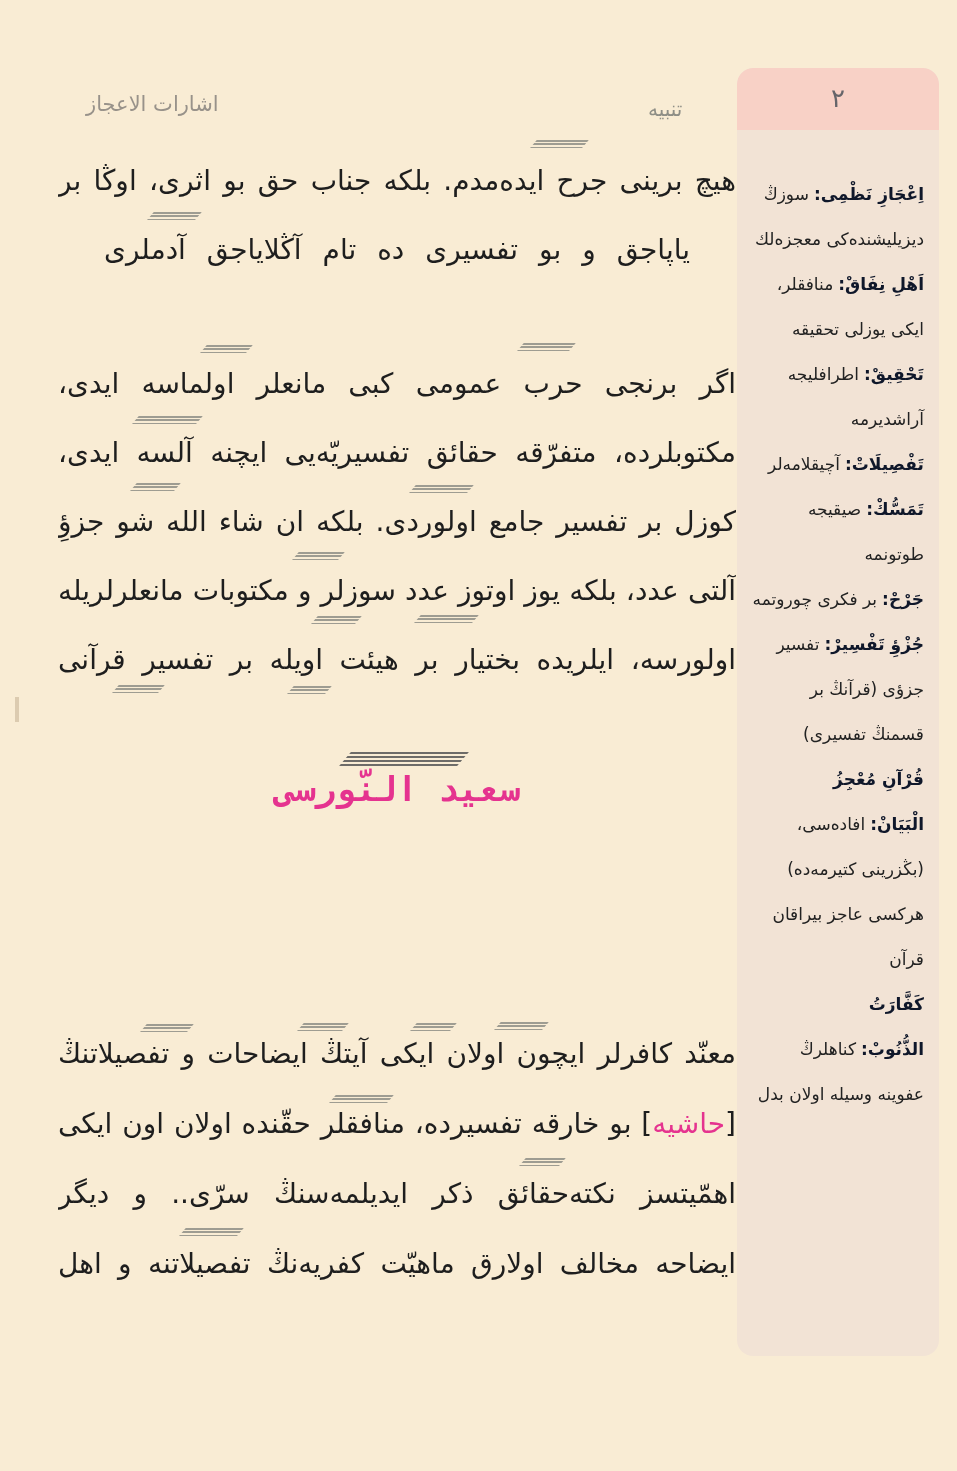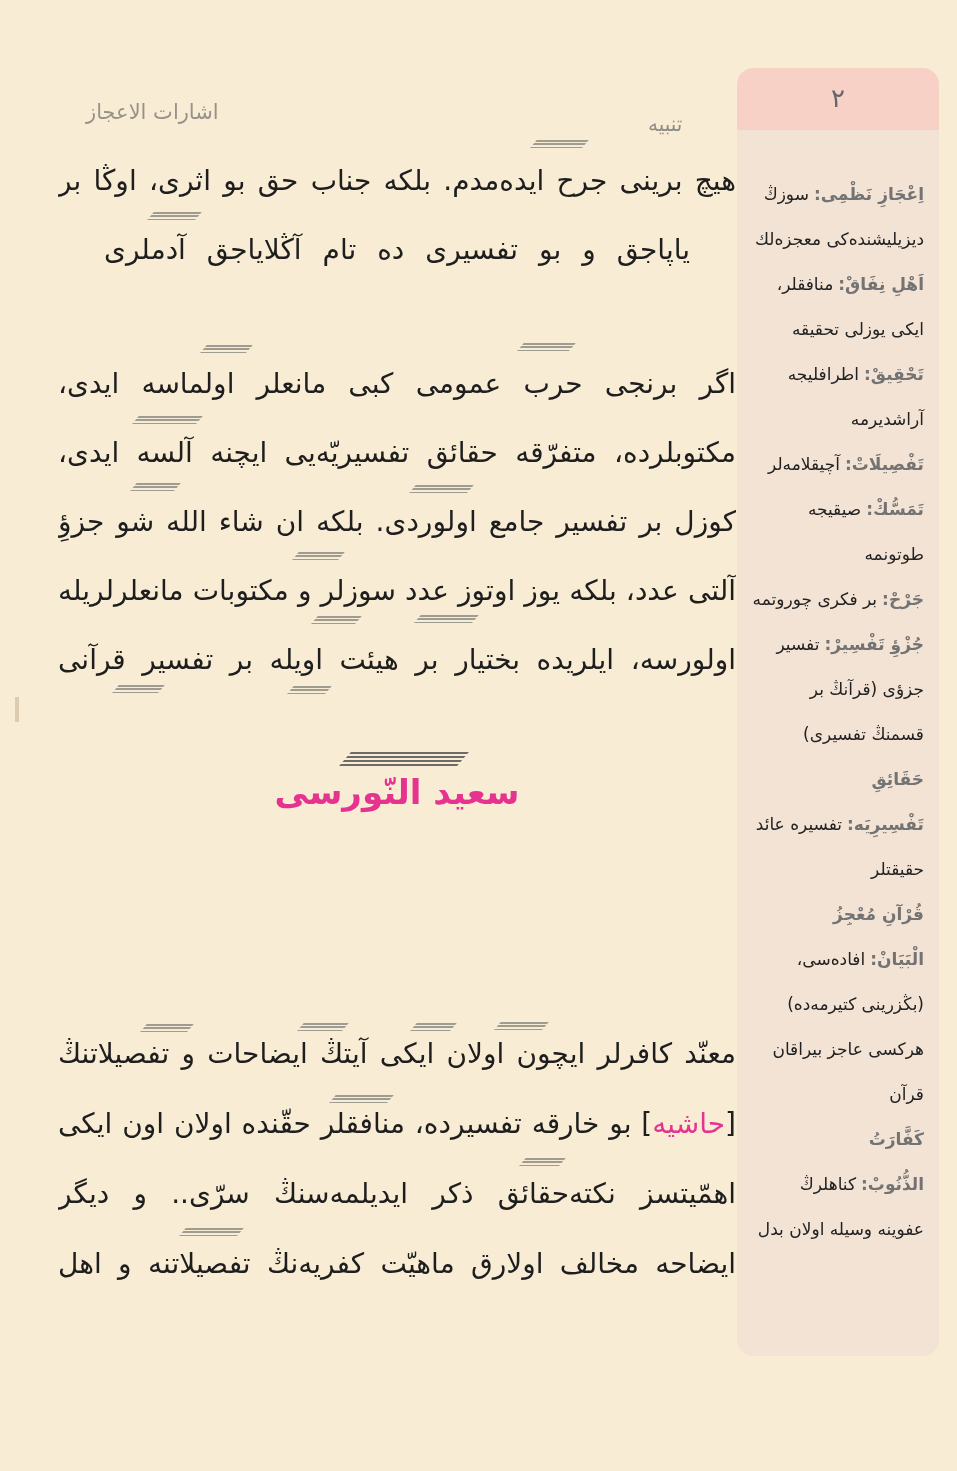--- a/index.html
+++ b/index.html
@@ -3,47 +3,47 @@
 <meta charset="utf-8">
 <style>
   html,body{margin:0;padding:0;}
   body{
     width:957px;height:1471px;position:relative;overflow:hidden;
     background:#f9ecd4;
     font-family:"DejaVu Sans",sans-serif;
     color:#1e1e1e;
   }
   
-  .hdr-left{position:absolute;left:86px;top:100px;font-size:21px;color:#98928a;direction:rtl;}
-  .hdr-right{position:absolute;left:648px;top:112px;font-size:20px;color:#8e8e86;direction:rtl;}
+  .hdr-left{position:absolute;left:86px;top:92px;font-size:21px;color:#98928a;direction:rtl;}
+  .hdr-right{position:absolute;left:648px;top:97px;font-size:20px;color:#8e8e86;direction:rtl;}
   
   .block{position:absolute;left:58px;width:678px;direction:rtl;}
   .line{height:69px;line-height:69px;font-size:28px;overflow:hidden;
         text-align:justify;text-align-last:justify;white-space:normal;}
   .p1{top:146px;} .p2{top:349px;} .fn{top:1019px;}
   .p1 .indent{padding:0 46px;}
   .p1 .centered{text-align:center;text-align-last:center;padding-left:170px;}
   .fn .line{height:70px;line-height:70px;}
   .sig{top:758px;text-align:center;text-align-last:center;height:69px;line-height:69px;
-       font-size:34px;color:#e5338f;font-weight:bold;}
+       font-size:34px;color:#e5338f;font-weight:bold;font-family:Liberation Mono, monospace;}
   .fn-marker{color:#e5338f;}
   .bracket{color:#1e1e1e;}
   
   .fl{position:absolute;height:9px;transform:skewX(-40deg);opacity:.85;
       background:repeating-linear-gradient(to bottom,#8e8e86 0 1.6px,transparent 1.6px 3.4px);}
   .fl-big{height:14px;background:repeating-linear-gradient(to bottom,#555 0 2px,transparent 2px 4px);}
   
   .sidebar{position:absolute;left:737px;top:68px;width:202px;height:1288px;
            background:#f2e3d5;border-radius:16px;overflow:hidden;}
   .sb-head{height:62px;background:#f8d1c6;border-radius:16px 16px 0 0;
            text-align:center;line-height:60px;font-size:26px;color:#66656a;}
   .sb-body{padding:42px 15px 0;direction:rtl;text-align:right;
            font-size:17px;line-height:45px;color:#222;}
   .entry{margin:0;}
-  .term{color:#737373;font-weight:bold;margin-left:5px;}
+  .term{color:#0f172a;font-weight:bold;margin-left:5px;}
   .edge-mark{position:absolute;left:15px;top:697px;width:4px;height:25px;background:#dccbb0;}
 </style>
 </head>
 <body>
 
 <div class="hdr-left">اشارات الاعجاز</div>
 <div class="hdr-right">تنبيه</div>
 
 <div class="block p1">
   <div class="line">هيچ برينى جرح ايده‌مدم. بلكه جناب حق بو اثرى، اوڭا بر كفّارت الذّنوب</div>
@@ -73,21 +73,20 @@
 <aside class="sidebar">
   <div class="sb-head">٢</div>
   <div class="sb-body">
     <p class="entry"><span class="term">اِعْجَازِ نَظْمِى:</span><span>سوزڭ ديزيليشنده‌كى معجزه‌لك</span></p>
     <p class="entry"><span class="term">اَهْلِ نِفَاقْ:</span><span>منافقلر، ايكى يوزلى تحقيقه</span></p>
     <p class="entry"><span class="term">تَحْقِيقْ:</span><span>اطرافليجه آراشديرمه</span></p>
     <p class="entry"><span class="term">تَفْصِيلَاتْ:</span><span>آچيقلامه‌لر</span></p>
     <p class="entry"><span class="term">تَمَسُّكْ:</span><span>صيقيجه طوتونمه</span></p>
     <p class="entry"><span class="term">جَرْحْ:</span><span>بر فكرى چوروتمه</span></p>
     <p class="entry"><span class="term">جُزْؤِ تَفْسِيرْ:</span><span>تفسير جزؤى (قرآنڭ بر قسمنڭ تفسيرى)</span></p>
-    <p class="entry"><span class="term">حَقَائِقِ تَفْسِيرِيَه:</span><span>تفسيره عائد حقيقتلر</span></p>
     <p class="entry"><span class="term">قُرْآنِ مُعْجِزُ الْبَيَانْ:</span><span>افاده‌سى، (بڭزرينى كتيرمه‌ده) هركسى عاجز بيراقان قرآن</span></p>
     <p class="entry"><span class="term">كَفَّارَتُ الذُّنُوبْ:</span><span>كناهلرڭ عفوينه وسيله اولان بدل</span></p>
 
   </div>
 </aside>
 
 <i class="fl" style="left:533px;top:140px;width:52px"></i>
 <i class="fl" style="left:150px;top:212px;width:48px"></i>
 <i class="fl" style="left:203px;top:345px;width:46px"></i>
 <i class="fl" style="left:520px;top:343px;width:52px"></i>

